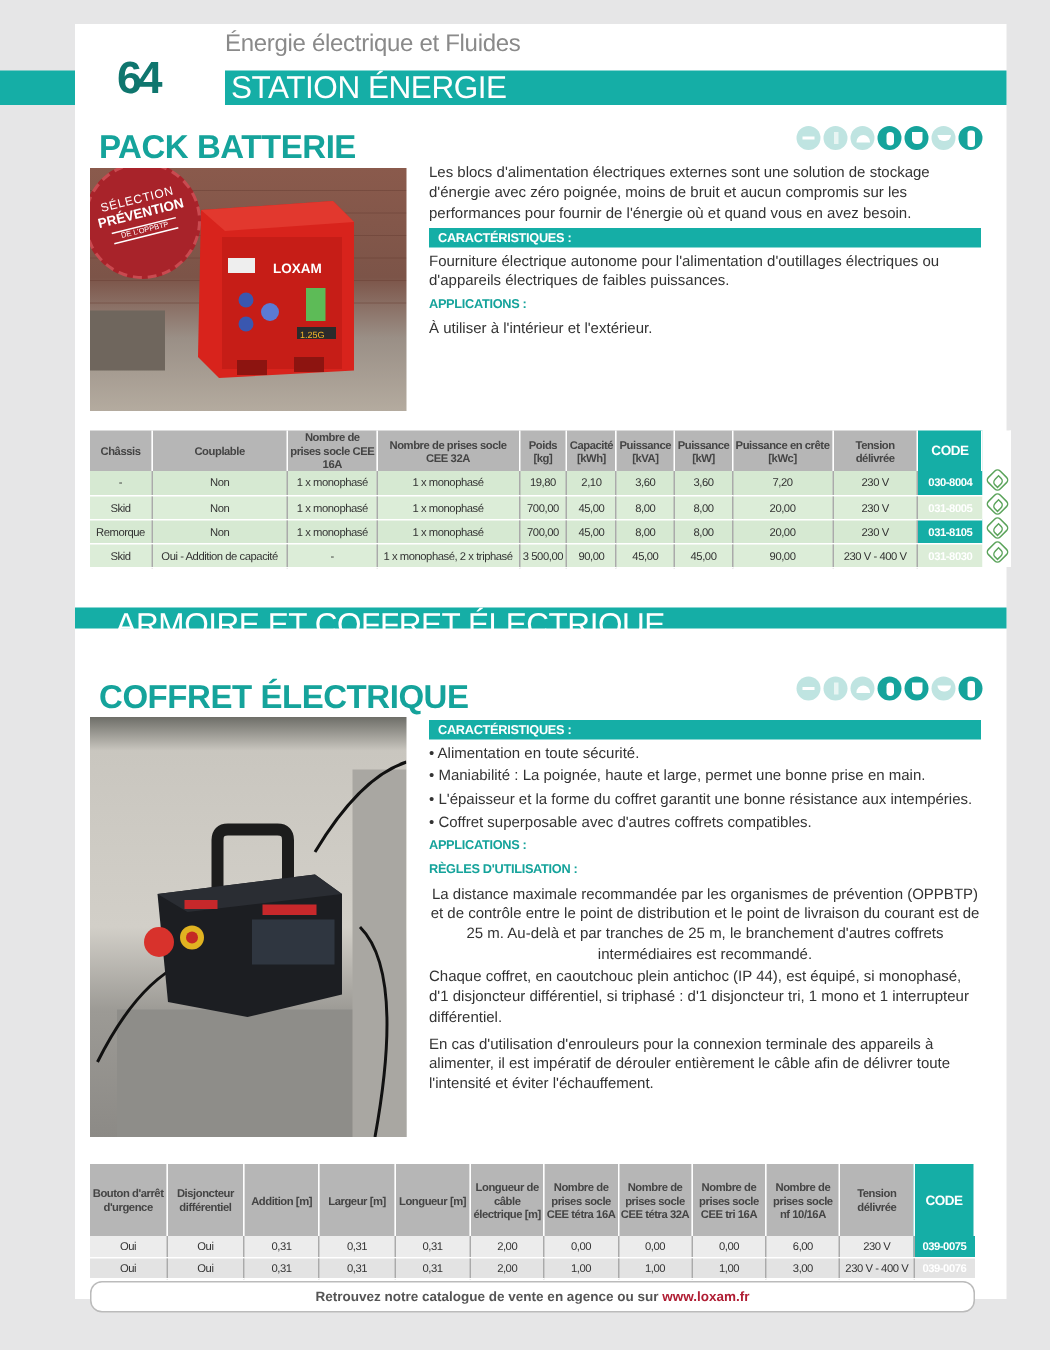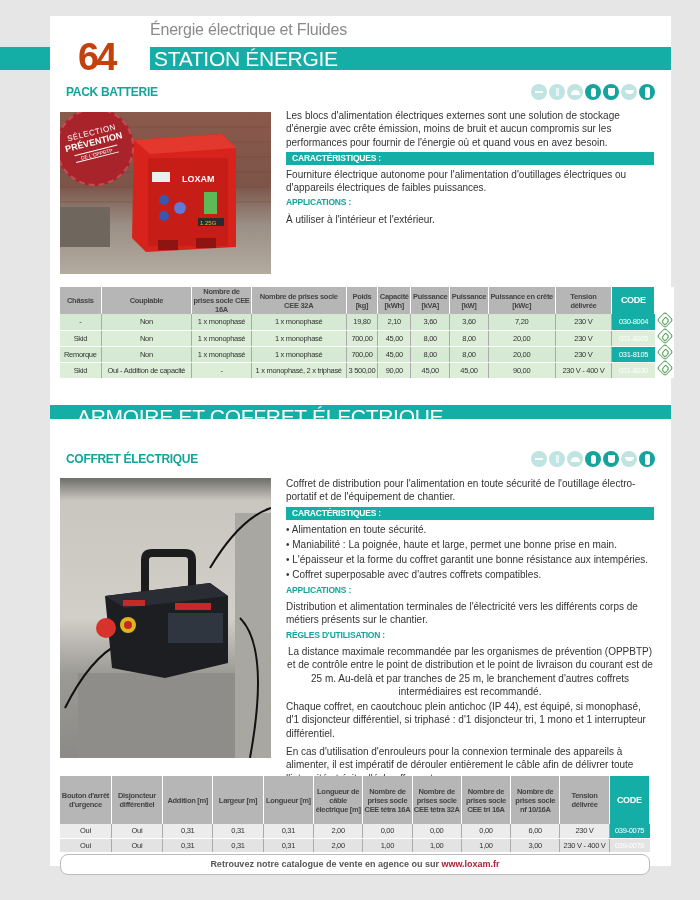--- a/index.html
+++ b/index.html
@@ -5,28 +5,28 @@
   * { box-sizing: border-box; margin: 0; padding: 0; }
   html, body { width: 700px; height: 900px; background: #e6e6e7; overflow: hidden; }
   body { position: relative; font-family: "Liberation Sans", sans-serif; color: #333; }
 
   .page { position: absolute; left: 50px; top: 16px; width: 621px; height: 850px; background: #fff; }
 
   .teal-band-left { position: absolute; left: 0; top: 47px; width: 50px; height: 23px; background: #15aea6; }
   .teal { background: #15aea6; }
 
   .subtitle { position: absolute; left: 150px; top: 21px; font-size: 16px; color: #8a8a8a; letter-spacing: -0.2px; }
-  .page-num { position: absolute; left: 78px; top: 36px; font-size: 38px; font-weight: bold; color: #c2410c; letter-spacing: -3px; }
+  .page-num { position: absolute; left: 78px; top: 36px; font-size: 30px; font-weight: bold; color: #0f766e; letter-spacing: -3px; }
   .chapter-bar { position: absolute; left: 150px; top: 47px; width: 521px; height: 23px; }
   .chapter-bar span { position: absolute; left: 4px; top: 0px; font-size: 21px; color: #fff; line-height: 24px; letter-spacing: -0.3px; }
 
   .section-bar { position: absolute; left: 50px; top: 405px; width: 621px; height: 14px; }
   .section-bar span { position: absolute; left: 27px; top: 0; font-size: 21px; color: #fff; line-height: 24px; letter-spacing: -0.3px; }
 
-  .product-title { position: absolute; font-size: 12px; font-weight: bold; color: #15a39b; letter-spacing: -0.3px; }
+  .product-title { position: absolute; font-size: 22px; font-weight: bold; color: #15a39b; letter-spacing: -0.3px; }
 
   .icon-row { position: absolute; display: flex; gap: 2px; }
   .icon-row .ic { width: 16px; height: 16px; border-radius: 50%; display: flex; align-items: center; justify-content: center; }
   .ic.off { background: #bfe4e1; }
   .ic.on { background: #15a39b; }
   .ic i { display: block; background: #fff; }
 
   .photo { position: absolute; overflow: hidden; }
   .badge { position: absolute; width: 78px; height: 78px; border-radius: 50%; background: #a8232a; border: 2px dashed #c94a50; color: #fff; text-align: center; transform: rotate(-14deg); }
   .badge .b1 { display: block; margin-top: 18px; font-size: 8px; letter-spacing: 0.5px; }
@@ -37,21 +37,21 @@
   .body-text p { margin-bottom: 2px; }
   .char-bar { height: 13px; background: #15aea6; color: #fff; font-size: 8.5px; font-weight: bold; padding-left: 6px; line-height: 13px; margin: 3px 0 3px 0; letter-spacing: -0.2px; }
   .app-label { color: #15a39b; font-size: 8.5px; font-weight: bold; margin: 2px 0 3px; letter-spacing: -0.2px; }
   .bullets li { list-style: none; margin-bottom: 2px; }
   .bullets li::before { content: "• "; }
 
   table.spec { position: absolute; border-collapse: collapse; font-family: "Liberation Sans", sans-serif; font-size: 7.5px; letter-spacing: -0.3px; }
   table.spec th { background: #b6b6b6; color: #444; font-weight: bold; text-align: center; vertical-align: middle; border-right: 1px solid #fff; padding: 0 1px; line-height: 9px; }
   table.spec th.code { background: #15aea6; color: #fff; font-size: 9px; }
   table.spec td { text-align: center; border-right: 1px solid #aaa; border-bottom: 1px solid #fff; height: 14px; line-height: 13px; color: #333; padding: 0 1px; }
-  table.spec td.code { background: #15aea6; color: #fff; font-weight: normal; border-right: none; }
+  table.spec td.code { background: #15aea6; color: #fff; font-weight: bold; border-right: none; }
   table.green td { background: #d6e9d2; }
   table.green tr:nth-child(even) td { background: #dcedd8; }
   table.gray td { background: #ececec; }
   table.gray tr:nth-child(even) td { background: #e3e3e3; }
   table.spec td.ecoc { background: #fff !important; border: none; width: 18px; padding-left: 3px; }
   .eco { width: 12px; height: 12px; border: 1px solid #5aa35a; border-radius: 3px; display: inline-block; transform: rotate(45deg); position: relative; }
   .eco::after { content: ""; position: absolute; left: 3px; top: 2px; width: 4px; height: 5px; border: 1px solid #5aa35a; border-radius: 0 50% 0 50%; }
 
   .footer { position: absolute; left: 60px; top: 854px; width: 590px; height: 21px; border: 1px solid #bbb; border-radius: 8px; background: #fff; text-align: center; font-size: 9px; font-weight: bold; color: #555; line-height: 19px; }
   .footer a { color: #b01e34; text-decoration: none; }
@@ -120,21 +120,21 @@
     <rect x="136" y="126" width="20" height="10" fill="#8d1410"></rect>
   </svg>
   <div class="badge" style="left:-4px; top:-4px;">
     <span class="b1">SÉLECTION</span>
     <span class="b2">PRÉVENTION</span>
     <span class="b3">DE L'OPPBTP</span>
   </div>
 </div>
 
 <div class="body-text" style="left:286px; top:109px; width:368px;">
-  <p>Les blocs d'alimentation électriques externes sont une solution de stockage d'énergie avec crête émission, moins de bruit et aucun compromis sur les performances pour fournir de l'énergie où et quand vous en avez besoin.</p>
+  <p>Les blocs d'alimentation électriques externes sont une solution de stockage d'énergie avec zéro poignée, moins de bruit et aucun compromis sur les performances pour fournir de l'énergie où et quand vous en avez besoin.</p>
   <div class="char-bar">CARACTÉRISTIQUES :</div>
   <p>Fourniture électrique autonome pour l'alimentation d'outillages électriques ou d'appareils électriques de faibles puissances.</p>
   <div class="app-label">APPLICATIONS :</div>
   <p>À utiliser à l'intérieur et l'extérieur.</p>
 </div>
 
 <table class="spec green" style="left:60px; top:287px; width:614px;">
   <thead>
     <tr style="height:21px;">
       <th style="width:40px;">Châssis</th>
@@ -254,30 +254,28 @@
     <rect x="63" y="122" width="22" height="6" fill="#c7282b"></rect>
     <rect x="115" y="125" width="36" height="7" fill="#c7282b"></rect>
     <rect x="108" y="135" width="55" height="30" fill="#2f3640"></rect>
     <circle cx="46" cy="150" r="10" fill="#d8322c"></circle>
     <circle cx="68" cy="147" r="8" fill="#e0b321"></circle>
     <circle cx="68" cy="147" r="4" fill="#c42a24"></circle>
   </svg>
 </div>
 
 <div class="body-text" style="left:286px; top:477px; width:368px;">
-  <p>Coffret de distribution pour l'alimentation en toute sécurité de l'outillage électro-portatif et de l'équipement de chantier.</p>
   <div class="char-bar">CARACTÉRISTIQUES :</div>
   <ul class="bullets">
     <li>Alimentation en toute sécurité.</li>
     <li>Maniabilité : La poignée, haute et large, permet une bonne prise en main.</li>
     <li>L'épaisseur et la forme du coffret garantit une bonne résistance aux intempéries.</li>
     <li>Coffret superposable avec d'autres coffrets compatibles.</li>
   </ul>
   <div class="app-label">APPLICATIONS :</div>
-  <p>Distribution et alimentation terminales de l'électricité vers les différents corps de métiers présents sur le chantier.</p>
   <div class="app-label">RÈGLES D'UTILISATION :</div>
   <p style="margin-bottom:2px;text-align:center;">La distance maximale  recommandée par les organismes de prévention (OPPBTP) et de contrôle entre le point de distribution et le point de livraison du courant est de 25 m. Au-delà et par tranches de 25 m, le branchement d'autres coffrets intermédiaires est recommandé.</p>
   <p style="margin-bottom:5px;">Chaque coffret, en caoutchouc plein antichoc (IP 44), est équipé, si monophasé, d'1 disjoncteur différentiel, si triphasé : d'1 disjoncteur tri, 1 mono et 1 interrupteur différentiel.</p>
   <p>En cas d'utilisation d'enrouleurs pour la connexion terminale des appareils à alimenter, il est impératif de dérouler entièrement le câble afin de délivrer toute l'intensité et éviter l'échauffement.</p>
 </div>
 
 <table class="spec gray" style="left:60px; top:776px; width:590px;">
   <thead>
     <tr style="height:48px;">
       <th style="width:51px;">Bouton d'arrêt d'urgence</th>

